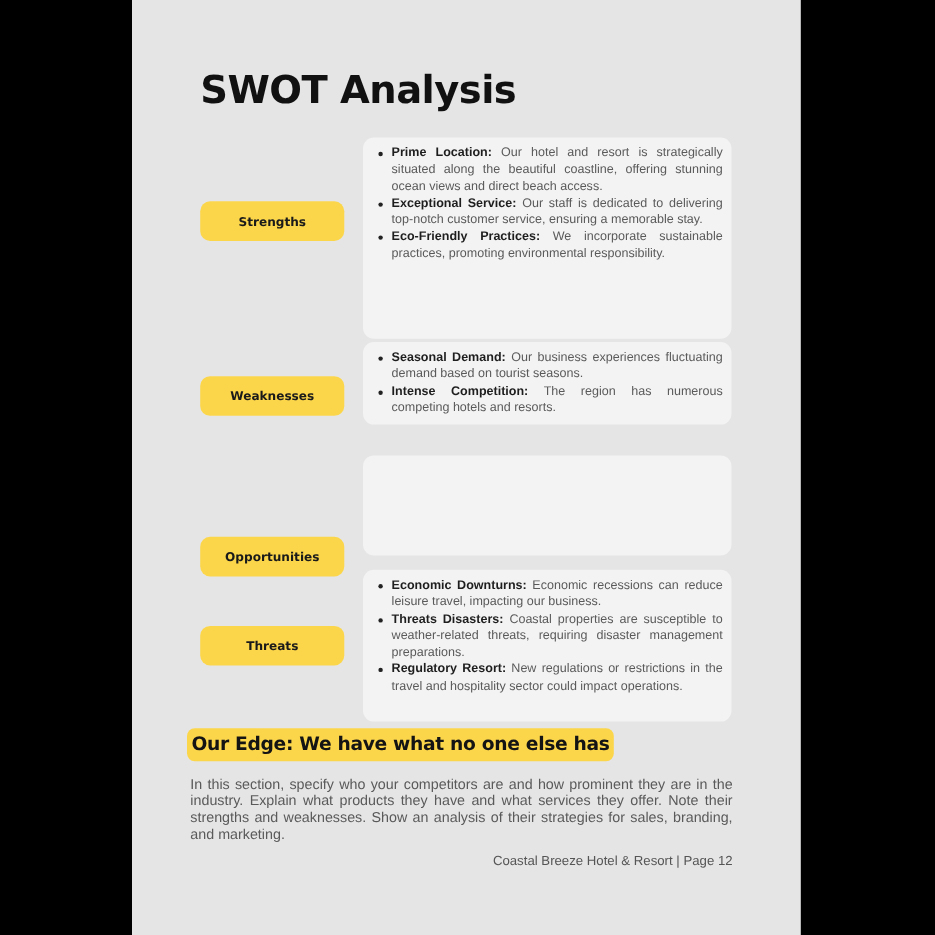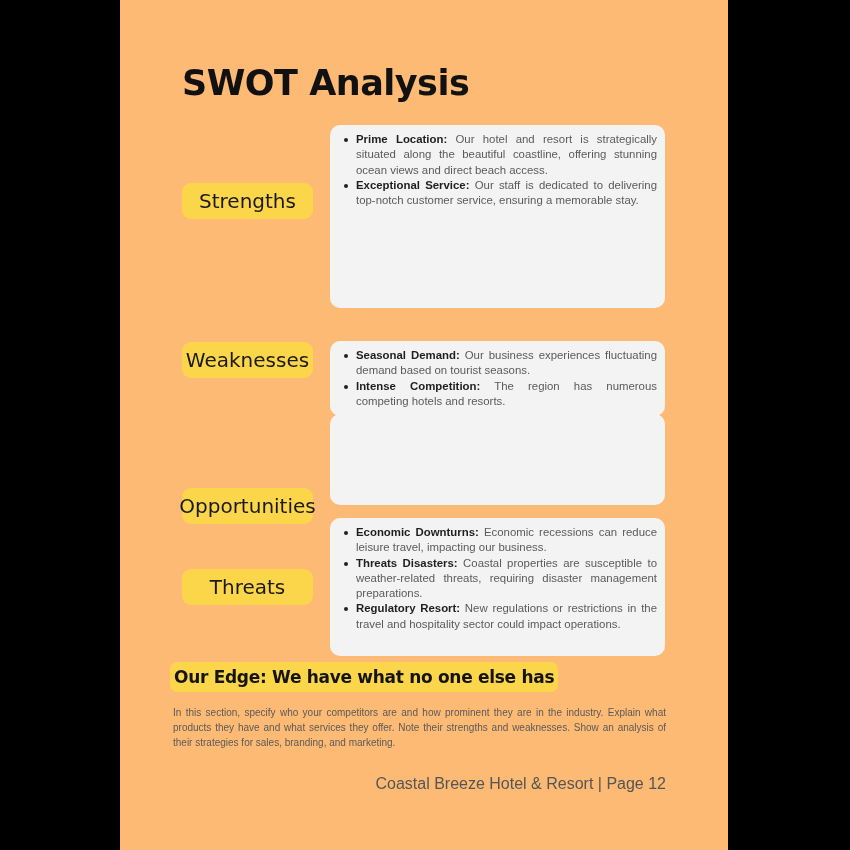--- a/index.html
+++ b/index.html
@@ -5,42 +5,42 @@
     * { box-sizing: border-box; margin: 0; padding: 0; }
     html, body {
       width: 850px; height: 850px;
       background: #000000;
       overflow: hidden;
     }
     .page {
       position: absolute;
       left: 120px; top: 0;
       width: 608px; height: 850px;
-      background: #fdba74;
+      background: #e5e5e5;
     }
     .title {
       position: absolute;
       left: 62px; top: 66px;
       font-family: "DejaVu Sans", sans-serif;
       font-weight: bold;
       font-size: 35px;
       letter-spacing: -0.5px;
       color: #111111;
       line-height: 1;
     }
     .pill {
       position: absolute;
       left: 62px;
       width: 131px; height: 36px;
       background: #fcd64a;
       border-radius: 9px;
       display: flex; align-items: center; justify-content: center;
       font-family: "DejaVu Sans", sans-serif;
-      font-weight: normal;
-      font-size: 20px;
+      font-weight: bold;
+      font-size: 11px;
       color: #1a1a1a;
     }
     .card {
       position: absolute;
       left: 210px;
       width: 335px;
       background: #f3f3f3;
       border-radius: 10px;
       padding: 7px 8px 7px 12px;
     }
@@ -81,53 +81,54 @@
       font-weight: bold;
       font-size: 17px;
       letter-spacing: -0.3px;
       color: #141414;
     }
     .body-text {
       position: absolute;
       left: 53px; top: 705px;
       width: 493px;
       font-family: "Liberation Sans", sans-serif;
-      font-size: 10px;
+      font-size: 13px;
       line-height: 15.2px;
       color: #5a5a5a;
       text-align: justify;
     }
     .footer {
       position: absolute;
       right: 62px; top: 775px;
       font-family: "Liberation Sans", sans-serif;
-      font-size: 16px;
+      font-size: 12px;
       color: #555555;
     }
   </style>
 </head>
 <body>
 
 <div class="page">
 
   <h1 class="title">SWOT Analysis</h1>
 
   <div>
     <div class="pill" style="top:183px;">Strengths</div>
     <div class="card" style="top:125px; height:183px;">
       <ul>
         <li><b>Prime Location:</b><span> Our hotel and resort is strategically situated along the beautiful coastline, offering stunning ocean views and direct beach access.</span></li>
         <li><b>Exceptional Service:</b><span> Our staff is dedicated to delivering top-notch customer service, ensuring a memorable stay.</span></li>
+        <li><b>Eco-Friendly Practices:</b><span> We incorporate sustainable practices, promoting environmental responsibility.</span></li>
       </ul>
     </div>
   </div>
 
   <div>
     <div class="pill" style="top:342px;">Weaknesses</div>
-    <div class="card" style="top:341px; height:75px;">
+    <div class="card" style="top:311px; height:75px;">
       <ul>
         <li><b>Seasonal Demand:</b><span> Our business experiences fluctuating demand based on tourist seasons.</span></li>
         <li><b>Intense Competition:</b><span> The region has numerous competing hotels and resorts.</span></li>
       </ul>
     </div>
   </div>
 
   <div>
     <div class="pill" style="top:442px;margin-top:46px;">Opportunities</div>
     <div class="card" style="top:414px; height:91px;">

